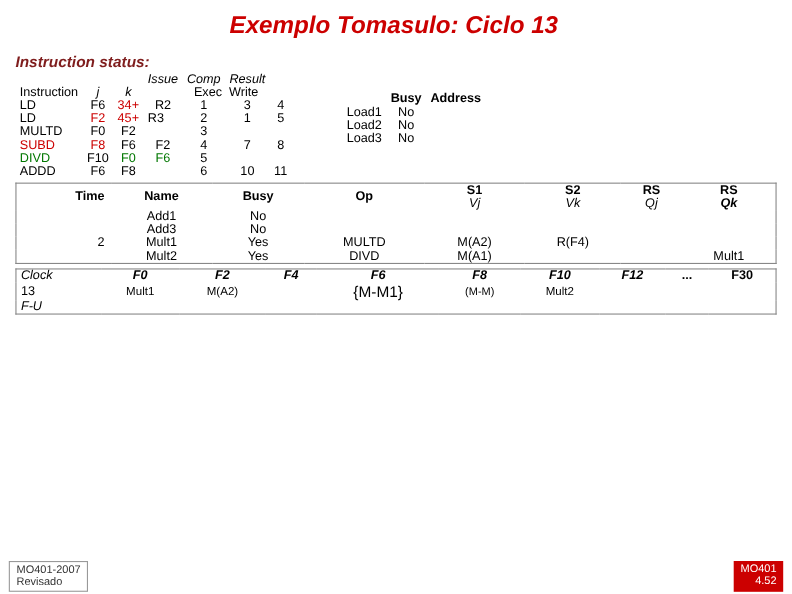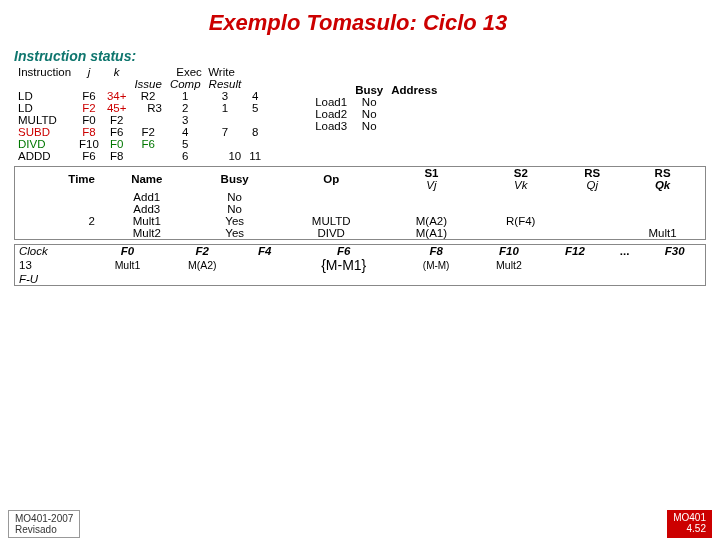--- a/index.html
+++ b/index.html
@@ -21,21 +21,21 @@
       font-style: italic;
     }
     .main-content {
       padding: 2px 14px 0 14px;
     }
     
     .section-header {
       font-size: 14px;
       font-weight: bold;
       font-style: italic;
-      color: #0f766e;
+      color: #7f1d1d;
       margin-bottom: 2px;
       margin-top: 4px;
     }
     
     table {
       border-collapse: collapse;
       font-size: 11.5px;
     }
     td, th {
       padding: 0px 4px;
@@ -85,52 +85,52 @@
 
   <div>
     <div class="section-header">Instruction status:</div>
 
     <div style="display:flex; gap:16px; align-items:flex-start;">
 
       <div>
         <table class="instruction-table">
           <thead>
             <tr>
+              <th></th>
+              <th></th>
+              <th></th>
+              <th><span class="col-italic">Issue</span></th>
+              <th><span class="col-italic">Comp</span></th>
+              <th><span class="col-italic">Result</span></th>
+            </tr>
+            <tr>
               <th style="text-align:left;">Instruction</th>
               <th class="col-italic">j</th>
               <th class="col-italic">k</th>
               <th></th>
               <th colspan="2" style="text-align:center;">Exec&nbsp;&nbsp;Write</th>
-            </tr>
-            <tr>
-              <th></th>
-              <th></th>
-              <th></th>
-              <th><span class="col-italic">Issue</span></th>
-              <th><span class="col-italic">Comp</span></th>
-              <th><span class="col-italic">Result</span></th>
             </tr>
           </thead>
           <tbody>
 
             <tr>
               <td>LD</td>
               <td style="text-align:center;">F6</td>
               <td style="text-align:center; color:#cc0000;">34+</td>
               <td style="text-align:center;">R2</td>
               <td style="text-align:center;">1</td>
               <td style="text-align:center;">3</td>
               <td style="text-align:center;">4</td>
             </tr>
 
             <tr>
               <td>LD</td>
               <td style="text-align:center; color:#cc0000;">F2</td>
               <td style="text-align:center; color:#cc0000;">45+</td>
-              <td style="text-align:right;">R3</td>
+              <td style="text-align:left;">R3</td>
               <td style="text-align:center;">2</td>
               <td style="text-align:center;">1</td>
               <td style="text-align:center;">5</td>
             </tr>
 
             <tr>
               <td>MULTD</td>
               <td style="text-align:center;">F0</td>
               <td style="text-align:center;">F2</td>
               <td style="text-align:center;"></td>
@@ -158,21 +158,21 @@
               <td style="text-align:center;"></td>
               <td style="text-align:center;"></td>
             </tr>
 
             <tr>
               <td>ADDD</td>
               <td style="text-align:center;">F6</td>
               <td style="text-align:center;">F8</td>
               <td style="text-align:center;"></td>
               <td style="text-align:center;">6</td>
-              <td style="text-align:right;">10</td>
+              <td style="text-align:center;">10</td>
               <td style="text-align:center;">11</td>
             </tr>
           </tbody>
         </table>
       </div>
 
       <div style="margin-left:30px; margin-top:18px;">
         <table>
           <thead>
             <tr>
@@ -269,21 +269,21 @@
         <tr>
           <td style="font-style:italic; text-align:left; padding-left:4px;">Clock</td>
           <th style="font-style:italic;">F0</th>
           <th style="font-style:italic;">F2</th>
           <th style="font-style:italic;">F4</th>
           <th style="font-style:italic;">F6</th>
           <th style="font-style:italic;">F8</th>
           <th style="font-style:italic;">F10</th>
           <th style="font-style:italic;">F12</th>
           <th>...</th>
-          <th style="font-style:italic;margin-top:28px;">F30</th>
+          <th style="margin-top:28px;">F30</th>
         </tr>
       </thead>
       <tbody>
         <tr>
           <td style="text-align:left; padding-left:4px;">13</td>
           <td style="font-size:10.5px;">Mult1</td>
           <td style="font-size:10.5px;">M(A2)</td>
           <td></td>
           <td style="font-size:14px;">{M-M1}</td>
           <td style="font-size:10px;">(M-M)</td>

